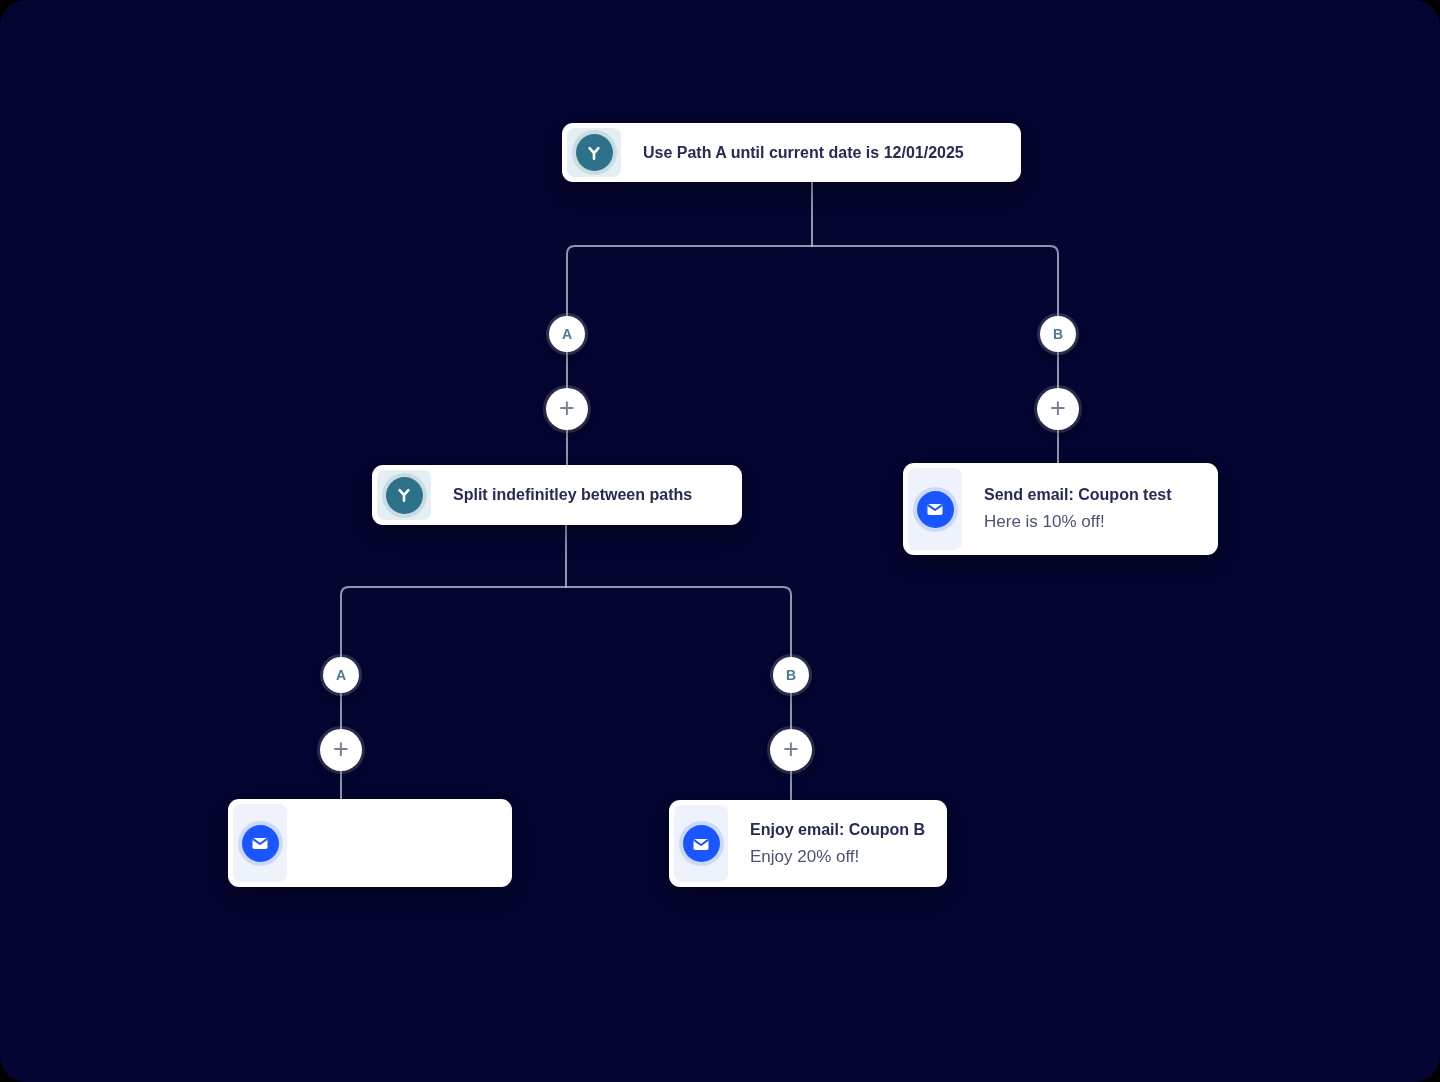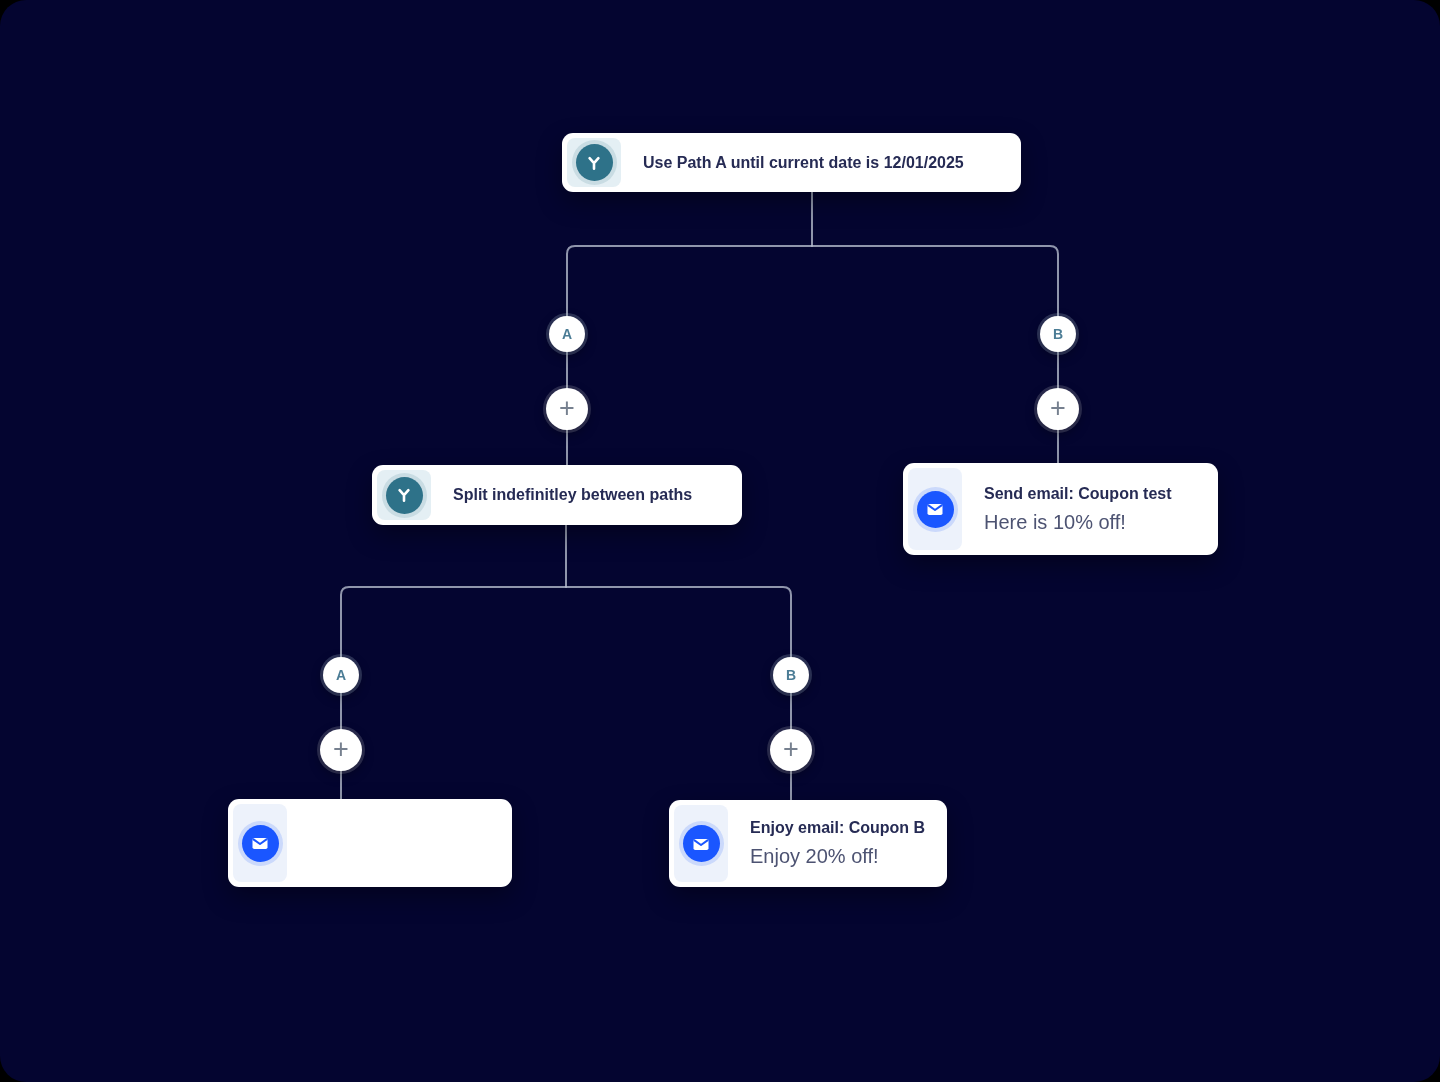--- a/index.html
+++ b/index.html
@@ -59,21 +59,21 @@
   .node-text{
     display:flex;flex-direction:column;justify-content:center;
     padding-left:22px;padding-right:14px;
   }
   .node-title{
     font-size:16px;font-weight:bold;
     color:var(--title-text,#262b54);
     white-space:nowrap;
   }
   .node-sub{
-    font-size:20px;
+    font-size:17px;
     color:var(--subtitle-text,#4d5372);
     margin-top:8px;
     white-space:nowrap;
   }
   
   .branch-circle{
     position:absolute;z-index:3;
     width:36px;height:36px;border-radius:50%;
     background:#fff;
     color:var(--branch-letter,#4b7c95);
@@ -102,21 +102,21 @@
     <path class="connector-path" d="M 812 181 L 812 246"></path>
     <path class="connector-path" d="M 567 335 L 567 254 Q 567 246 575 246 L 1050 246 Q 1058 246 1058 254 L 1058 335"></path>
     <path class="connector-path" d="M 567 333 L 567 466"></path>
     <path class="connector-path" d="M 1058 333 L 1058 464"></path>
     <path class="connector-path" d="M 566 524 L 566 587"></path>
     <path class="connector-path" d="M 341 676 L 341 595 Q 341 587 349 587 L 783 587 Q 791 587 791 595 L 791 676"></path>
     <path class="connector-path" d="M 341 674 L 341 800"></path>
     <path class="connector-path" d="M 791 674 L 791 801"></path>
   </svg>
 
-  <div class="node" style="left:562px;top:133px;width:459px;height:59px;">
+  <div class="node" style="left:562px;top:123px;width:459px;height:59px;">
     <div class="icon-section teal">
       <div class="icon-circle teal">
         <svg width="20" height="20" viewBox="0 0 20 20">
           <path d="M10 15.8 L10 10.2 M10 10.2 L5.6 5.2 M10 10.2 L14.4 5.2" stroke="#ffffff" stroke-width="2.6" stroke-linecap="round" stroke-linejoin="round" fill="none"></path>
         </svg>
       </div>
     </div>
     <div class="node-text">
       <div class="node-title">Use Path A until current date is 12/01/2025</div>
     </div>

